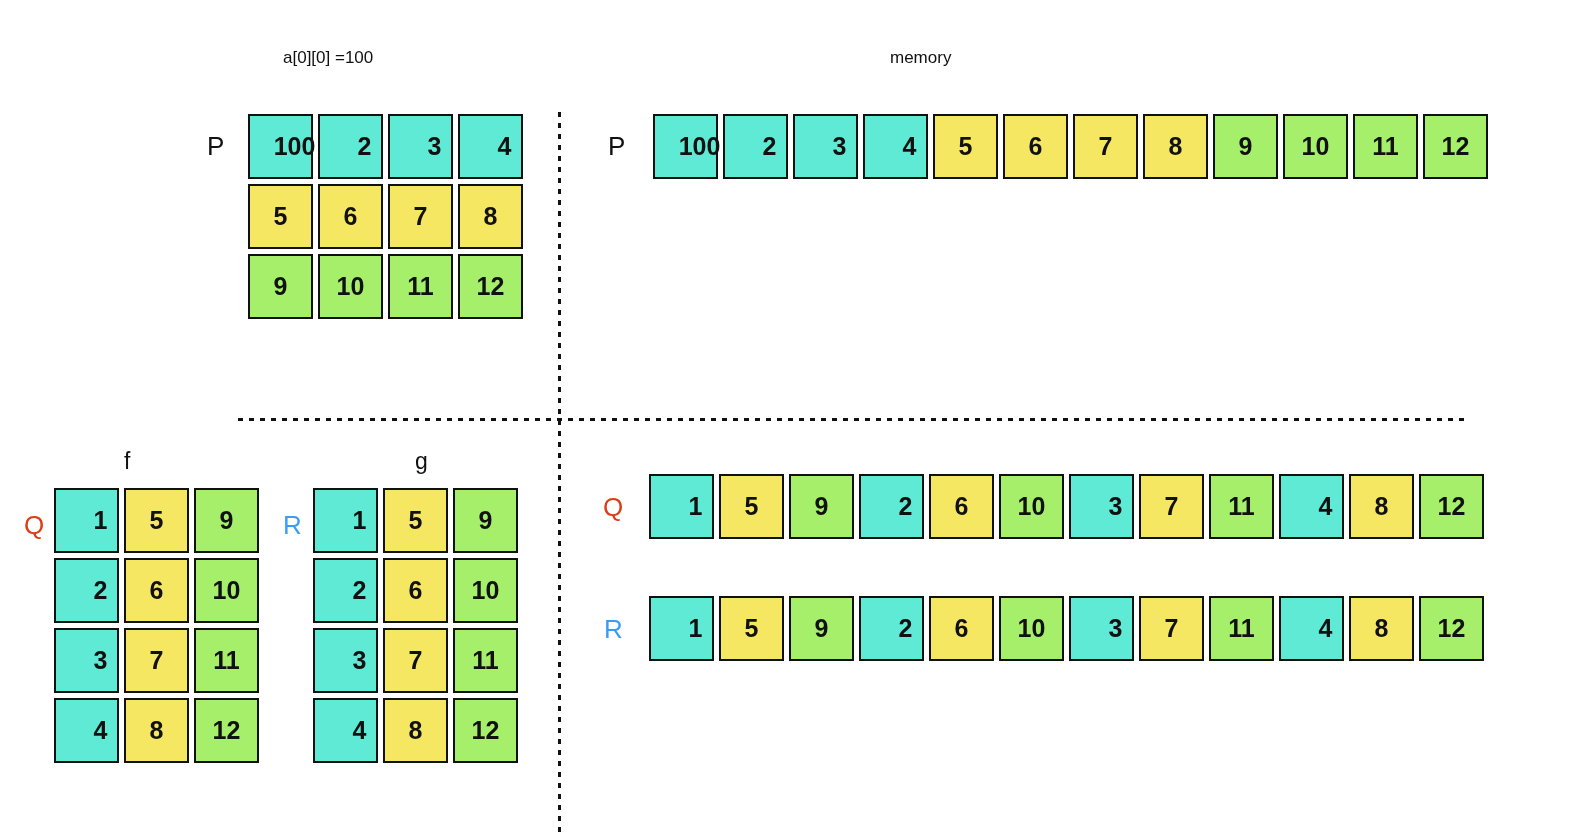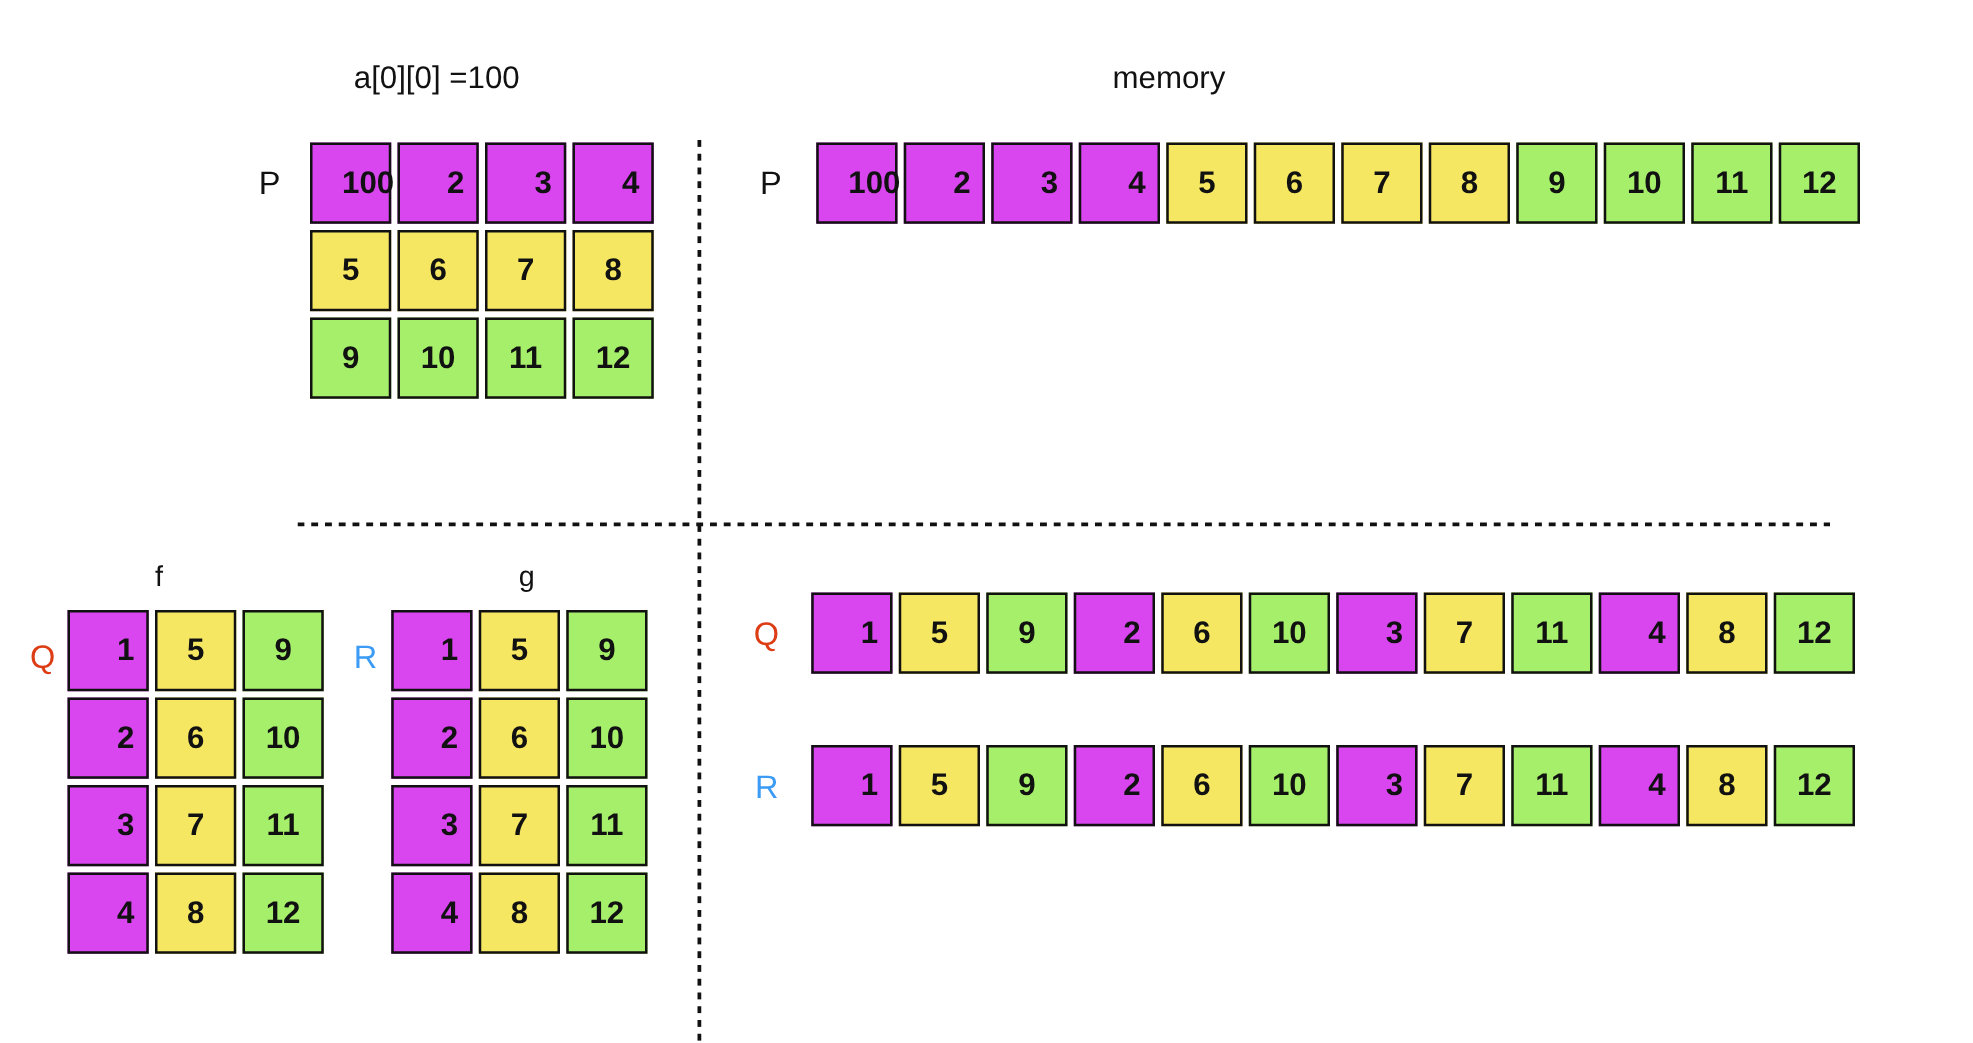--- a/index.html
+++ b/index.html
@@ -37,21 +37,21 @@
     height: 3px;
     width: 1226px;
     background-image: linear-gradient(to right, #111 50%, rgba(255,255,255,0) 0%);
     background-size: 11px 3px;
     background-repeat: repeat-x;
   }
 
   
   .title {
     position: absolute;
-    font-size: 25px;
+    font-size: 17px;
     color: #111;
     white-space: nowrap;
     font-weight: 400;
   }
   .small-title {
     position: absolute;
     font-size: 23px;
     color: #111;
     white-space: nowrap;
   }
@@ -70,21 +70,21 @@
     width: 65px;
     height: 65px;
     border: 2px solid #111;
     display: flex;
     align-items: center;
     justify-content: center;
     font-size: 25px;
     font-weight: bold;
     color: #111;
   }
-  .c-red    { background: #d946ef; padding-left: 28px; }
+  .c-red    { background: #5eead4; padding-left: 28px; }
   .c-yellow { background: #f6e762; }
   .c-green  { background: #a6ef6b; }
 
   .row {
     position: absolute;
     display: flex;
     gap: 5px;
   }
   .grid {
     position: absolute;

